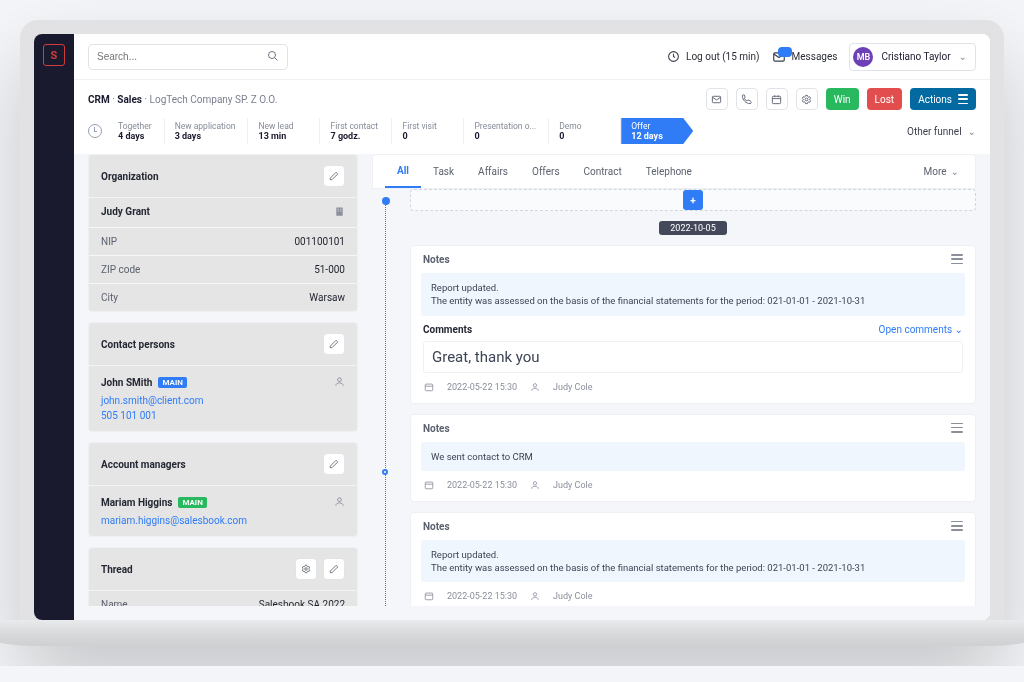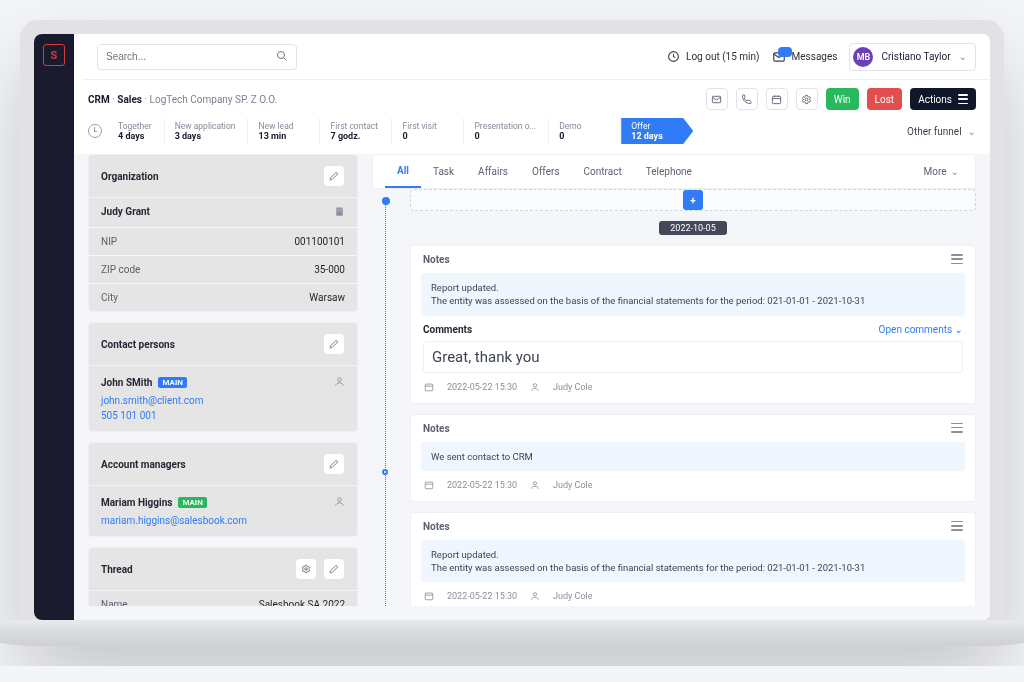--- a/index.html
+++ b/index.html
@@ -51,21 +51,20 @@
 .main { flex: 1; display: flex; flex-direction: column; background:#fff; overflow: hidden; }
 
 
 .topbar {
   height: 46px;
   display: flex;
   align-items: center;
   padding: 0 14px;
   gap: 12px;
   border-bottom: 1px solid #eef0f3;
-  margin-left: 9px;
 }
 .search {
   flex: 0 0 200px;
   height: 26px;
   border: 1px solid #e0e3e8;
   border-radius: 4px;
   display: flex;
   align-items: center;
   padding: 0 8px;
   color: #808490;
@@ -88,21 +87,21 @@
 .crumb b { color:#1a1a2e; }
 .iconbtn {
   width:22px; height:22px;
   border:1px solid #e0e3e8; border-radius:4px;
   display:flex; align-items:center; justify-content:center;
   color:#5b616e; background:#fff; cursor:pointer; font-size:10px;
 }
 .btn { height:22px; padding:0 8px; border-radius:4px; color:#fff; display:flex; align-items:center; font-size:10px; cursor:pointer; }
 .btn-win { background:#28b95e; }
 .btn-lost { background:#e24d4d; }
-.btn-actions { background:#0f172a; gap:6px; }
+.btn-actions { background:#0369a1; gap:6px; }
 
 
 .stagewrap { display:flex; align-items:center; padding:0 14px 10px; gap:0; }
 .clockico { width:14px; height:14px; border:1px solid #96a0b3; border-radius:50%; margin-right:6px; position:relative; }
 .clockico::before { content:""; position:absolute; left:45%; top:20%; width:1px; height:4px; background:#96a0b3; }
 .clockico::after { content:""; position:absolute; left:45%; top:48%; width:3px; height:1px; background:#96a0b3; }
 .stage {
   position:relative;
   padding:3px 12px 3px 10px;
   min-width:72px;
@@ -348,21 +347,21 @@
                     <rect x="14" y="10" width="2" height="2" fill="#fff"></rect>
                   </svg>
               </span>
             </div>
             <div class="row">
               <span class="lab">NIP</span>
               <span class="val">001100101</span>
             </div>
             <div class="row">
               <span class="lab">ZIP code</span>
-              <span class="val">35-000</span>
+              <span class="val">51-000</span>
             </div>
             <div class="row">
               <span class="lab">City</span>
               <span class="val">Warsaw</span>
             </div>
           </div>
 
           <div class="card">
             <div class="card-h">
               <span>Contact persons</span>

